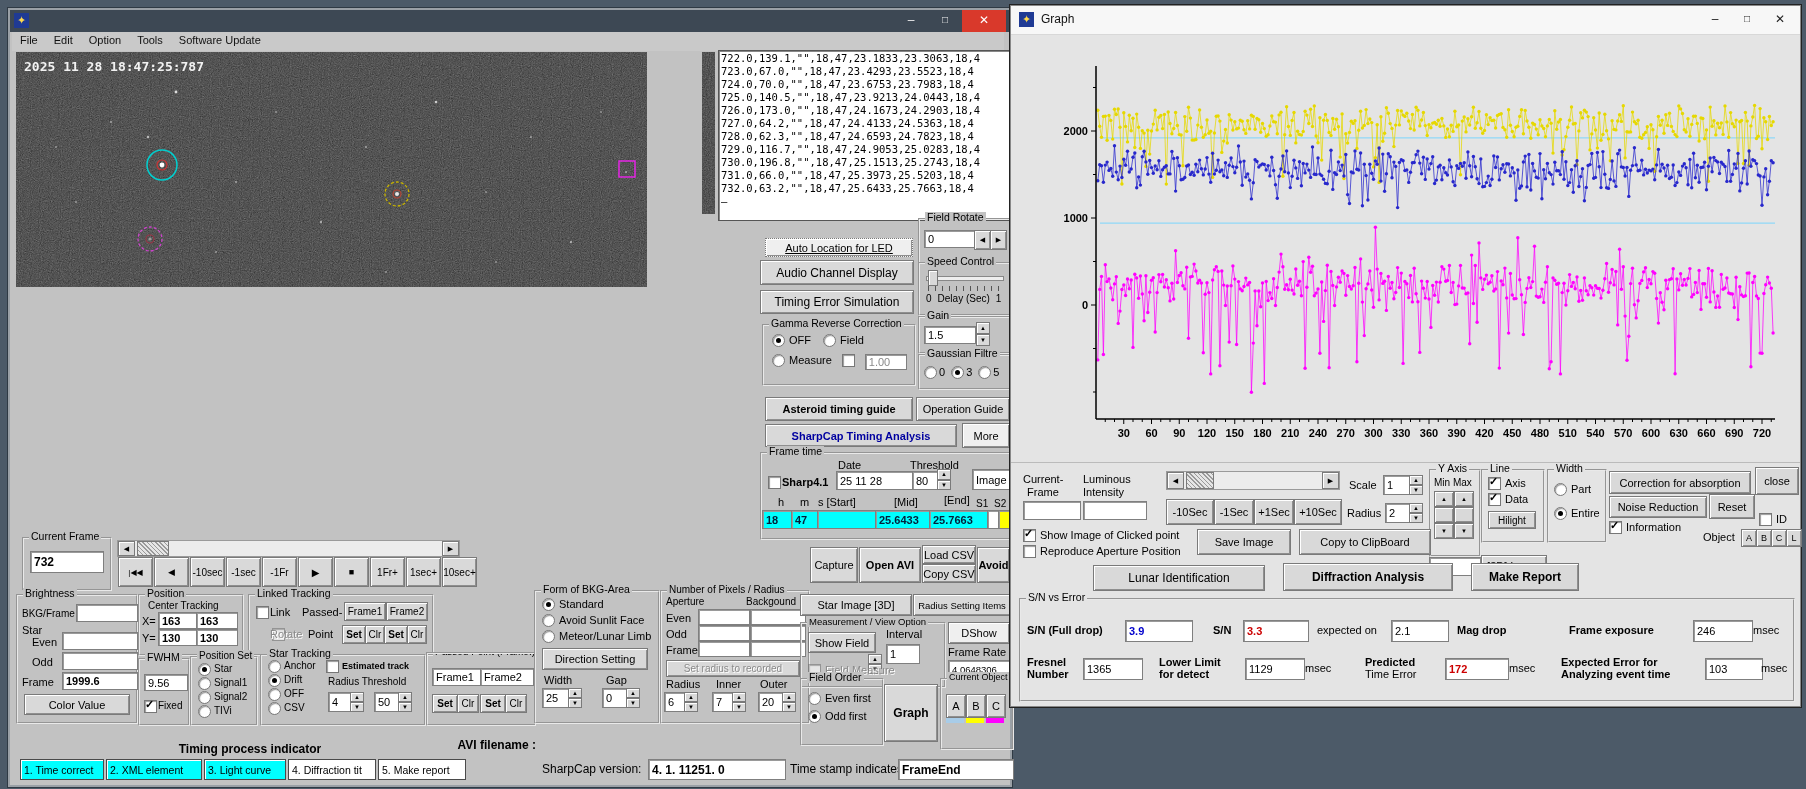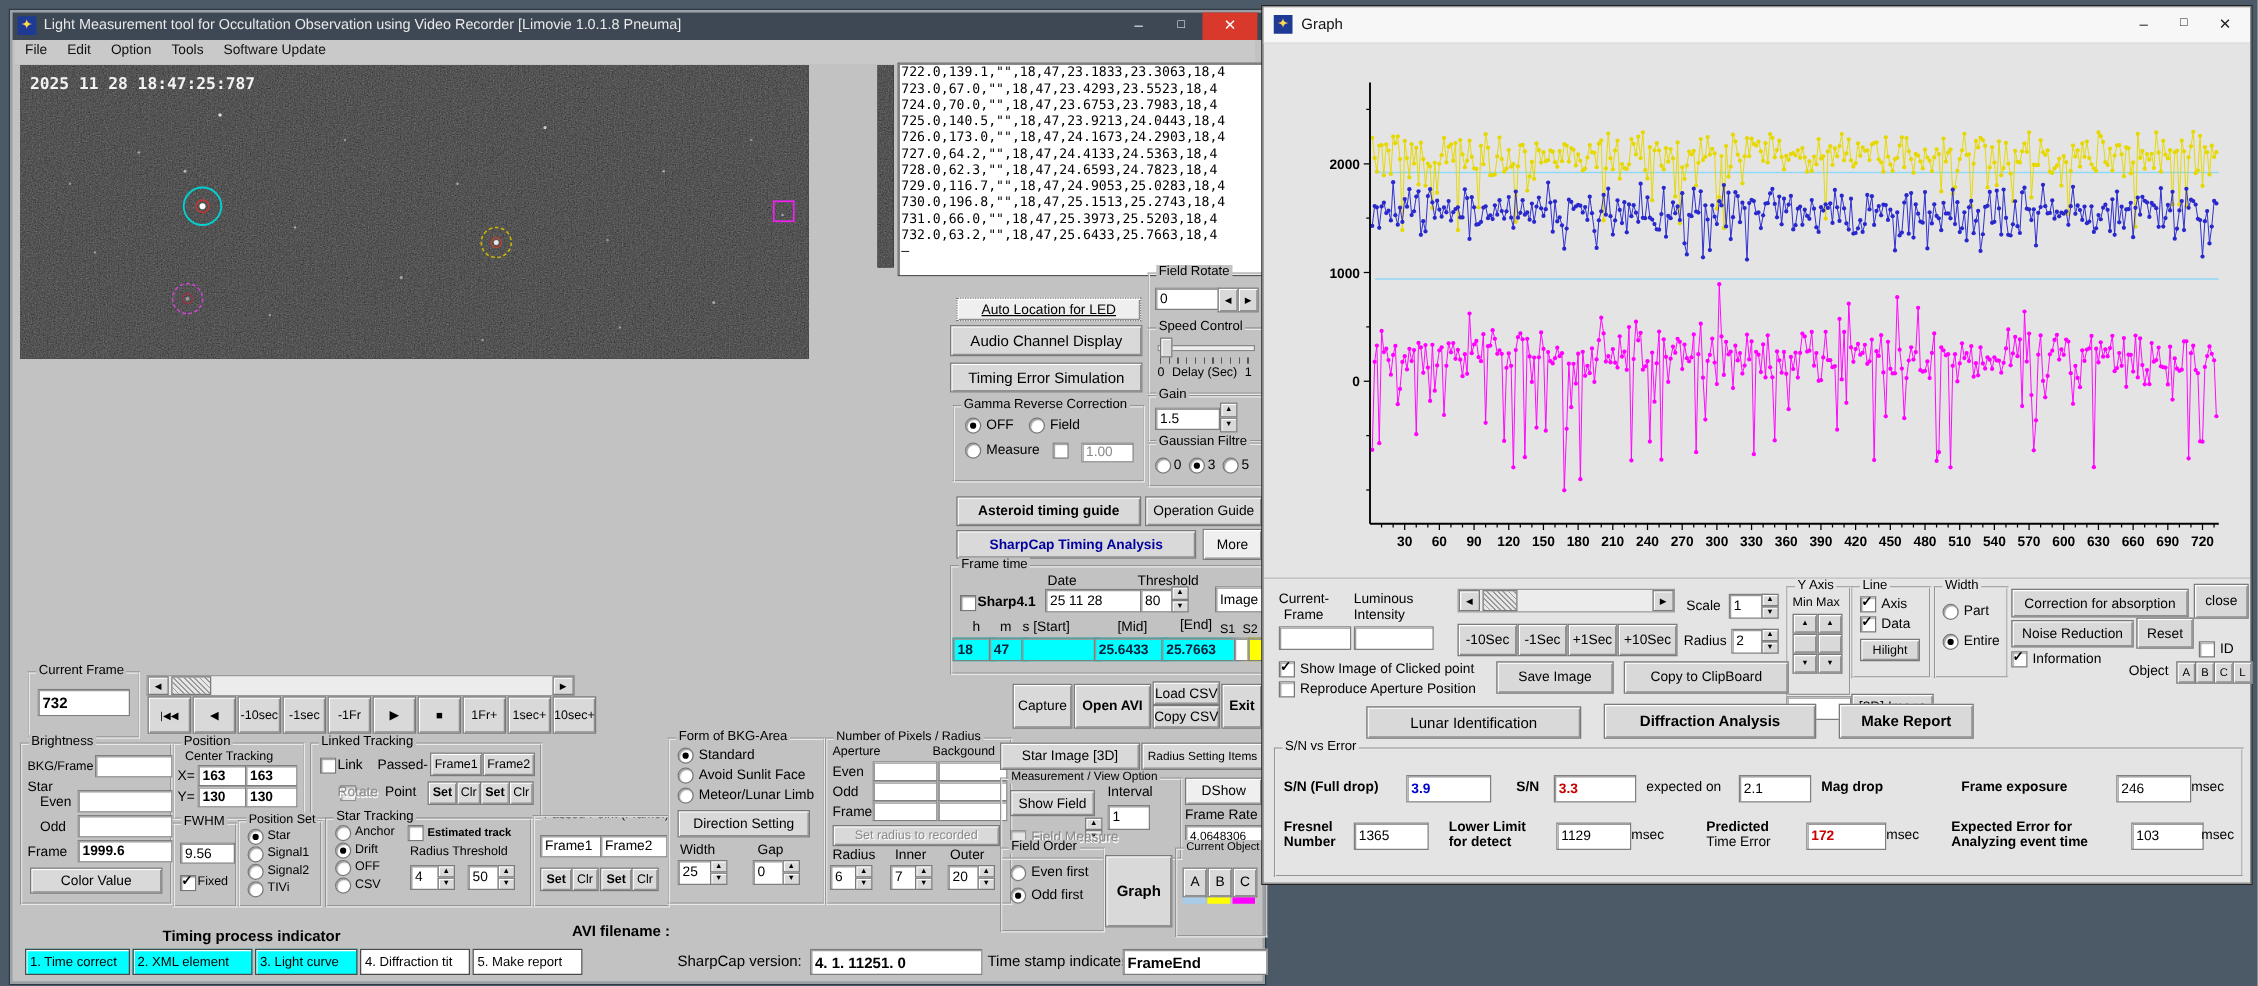--- a/index.html
+++ b/index.html
@@ -44,21 +44,20 @@
 <feTurbulence type="fractalNoise" baseFrequency="0.9" numOctaves="2" seed="3" stitchTiles="stitch"></feTurbulence>
 <feColorMatrix type="matrix" values="0 0 0 0 1  0 0 0 0 1  0 0 0 0 1  0.35 0.35 0.35 0 0"></feColorMatrix>
 </filter>
     </defs>
   </svg>
 
 <div class="a win" style="left:8px;top:8px;width:1000px;height:775px">
 
   <div class="a tb" style="left:0;top:0;width:996px;height:22px;background:#3d4854;padding-left:4px">
     <span class="a" style="left:4px;top:3px;width:15px;height:15px;background:#1f3a94;color:#ffd84d;font-size:11px;text-align:center;line-height:15px">✦</span>
-    <span class="a lbl" style="left:25px;top:4px;color:#e9e9e9;font-size:11.5px">Light Measurement tool for Occultation Observation using Video Recorder [Limovie 1.0.1.8 Pneuma]</span>
     <span class="a" style="left:884px;top:0;width:34px;height:22px;text-align:center;line-height:20px;color:#eee">–</span>
     <span class="a" style="left:918px;top:0;width:34px;height:22px;text-align:center;line-height:20px;color:#eee;font-size:10px">□</span>
     <span class="a" style="left:952px;top:0;width:44px;height:22px;text-align:center;line-height:20px;color:#fff;background:#d9392b">✕</span>
   </div>
 
   <div class="a rowf" style="left:2px;top:22px;width:992px;height:19px;background:#c9c9c9;gap:0">
     <span class="menuit">File</span>
     <span class="menuit">Edit</span>
     <span class="menuit">Option</span>
     <span class="menuit">Tools</span>
@@ -223,21 +222,21 @@
     <div class="a inp cyanc" style="left:113px;top:56px;width:52px;height:17px">25.6433</div>
     <div class="a inp cyanc" style="left:167px;top:56px;width:56px;height:17px">25.7663</div>
     <div class="a inp" style="left:225px;top:56px;width:9px;height:17px"></div>
     <div class="a inp" style="left:236px;top:56px;width:9px;height:17px;background:#ffff00"></div>
   </div>
 
   <div class="a btn" style="left:800px;top:537px;width:46px;height:34px">Capture</div>
   <div class="a btn b" style="left:849px;top:537px;width:60px;height:34px">Open AVI</div>
   <div class="a btn" style="left:912px;top:535px;width:52px;height:17px">Load CSV</div>
   <div class="a btn" style="left:912px;top:554px;width:52px;height:17px">Copy CSV</div>
-  <div class="a btn b" style="left:967px;top:537px;width:31px;height:34px">Exit</div>
+  <div class="a btn b" style="left:967px;top:537px;width:31px;height:34px">Avoid</div>
 
   <div class="a grp" style="left:12px;top:527px;width:86px;height:50px">
     <span class="glab">Current Frame</span>
     <div class="a inp b" style="left:6px;top:12px;width:66px;height:20px;font-size:12px">732</div>
   </div>
   <div class="a sb" style="left:107px;top:530px;width:341px;height:15px">
     <span class="sbbtn">◀</span>
     <span class="sbth" style="width:30px;margin-left:2px"></span>
     <span style="flex:1"></span>
     <span class="sbbtn">▶</span>
@@ -471,21 +470,21 @@
     <span class="glab" style="font-size:9px">Current Object</span>
     <div class="a btn" style="left:4px;top:14px;width:18px;height:22px">A</div>
     <div class="a btn" style="left:24px;top:14px;width:18px;height:22px">B</div>
     <div class="a btn" style="left:44px;top:14px;width:18px;height:22px">C</div>
     <div class="a" style="left:4px;top:38px;width:18px;height:5px;background:#a8cce8"></div>
     <div class="a" style="left:24px;top:38px;width:18px;height:5px;background:#ffff00"></div>
     <div class="a" style="left:44px;top:38px;width:18px;height:5px;background:#ff00ff"></div>
   </div>
 
   <span class="a lbl" style="left:416px;top:729px;width:110px;text-align:right;font-weight:bold;font-size:12px">AVI filename :</span>
-  <span class="a lbl" style="left:120px;top:733px;width:240px;font-weight:bold;font-size:12px">Timing process indicator</span>
+  <span class="a lbl" style="left:120px;top:733px;width:240px;text-align:center;font-weight:bold;font-size:12px">Timing process indicator</span>
   <div class="a rowf" style="left:10px;top:749px;gap:2px">
     <div class="tab on" style="width:76px;height:19px">1. Time correct</div>
     <div class="tab on" style="width:88px;height:19px">2. XML element</div>
     <div class="tab on" style="width:74px;height:19px">3. Light curve</div>
     <div class="tab" style="width:80px;height:19px">4. Diffraction tit</div>
     <div class="tab" style="width:80px;height:19px">5. Make report</div>
   </div>
   <span class="a lbl" style="left:532px;top:753px;font-size:12px">SharpCap version:</span>
   <div class="a inp b" style="left:638px;top:749px;width:130px;height:19px;font-size:12px">4. 1. 11251. 0</div>
   <span class="a lbl" style="left:780px;top:753px;font-size:12px">Time stamp indicates</span>

